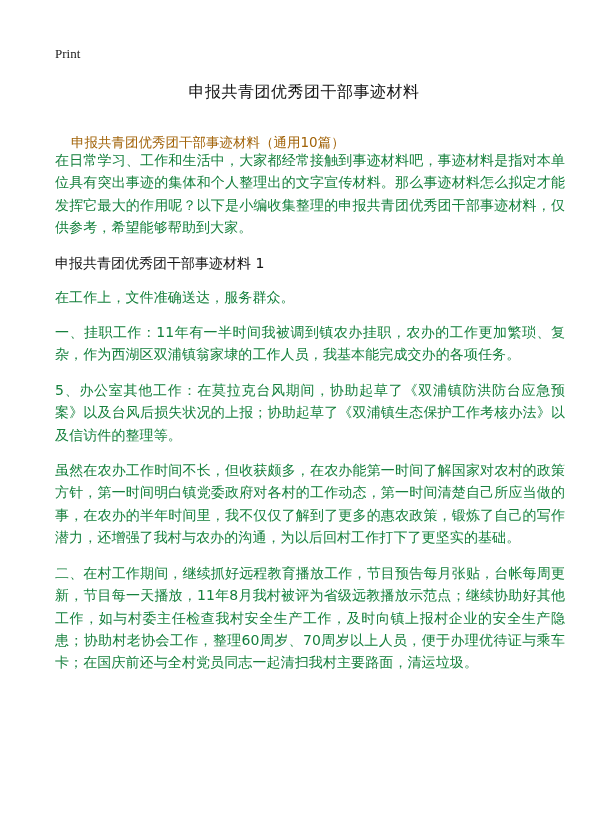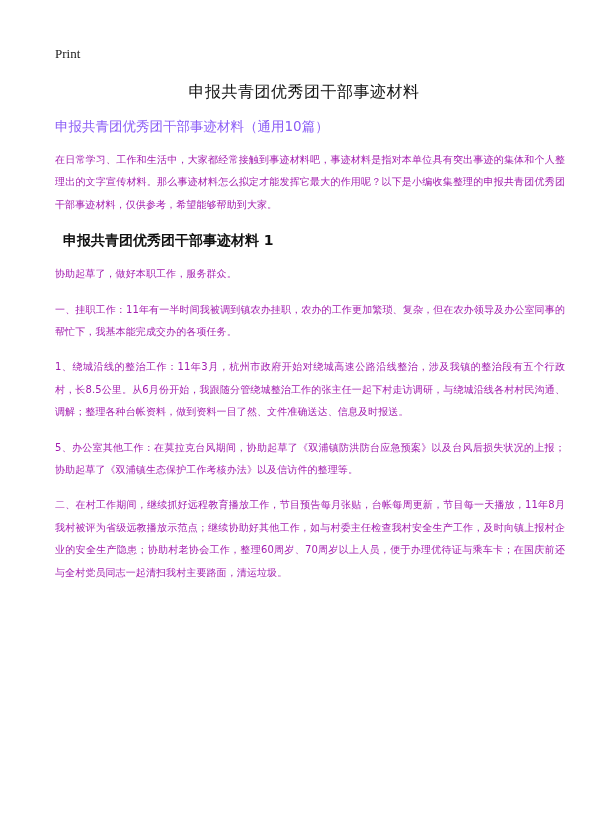--- a/index.html
+++ b/index.html
@@ -13,46 +13,46 @@
     font-family: "Liberation Serif", "DejaVu Serif", serif;
     font-size: 13px; color: #222; text-align: center;
   }
   .doc-title {
     position: absolute; left: 0; width: 600px; top: 78px;
     text-align: center; font-size: 16px; font-weight: normal; color: #111;
     letter-spacing: 0.5px; margin: 4px;
   }
   .doc-subtitle {
     position: absolute; left: 55px; top: 118px;
-    font-size: 13.5px; color: #8b5cf6; margin: 0;
+    font-size: 13.5px; color: #a16207; margin: 16px;
   }
   .content {
     position: absolute; left: 55px; top: 149px; width: 510px;
   }
   .para {
     margin: 0 0 13px 0;
-    font-size: 10px; line-height: 22.4px; color: #a21caf;
+    font-size: 14px; line-height: 22.4px; color: #15803d;
     text-align: justify; letter-spacing: 0.1px;
   }
   .section-heading {
-    margin: 2px 0 12px 8px; font-size: 14px; font-weight: bold; line-height: 22px; color: #111;
+    margin: 2px 0 12px 0; font-size: 14px; font-weight: normal; line-height: 22px; color: #111;
   }
 </style>
 </head>
 <body>
 
 <div class="print-label">Print</div>
 
 <h1 class="doc-title">申报共青团优秀团干部事迹材料</h1>
 
 <p class="doc-subtitle">申报共青团优秀团干部事迹材料（通用10篇）</p>
 
 <div class="content">
   <p class="para">在日常学习、工作和生活中，大家都经常接触到事迹材料吧，事迹材料是指对本单位具有突出事迹的集体和个人整理出的文字宣传材料。那么事迹材料怎么拟定才能发挥它最大的作用呢？以下是小编收集整理的申报共青团优秀团干部事迹材料，仅供参考，希望能够帮助到大家。</p>
 
   <h2 class="section-heading">申报共青团优秀团干部事迹材料 1</h2>
 
-  <p class="para">协助起草了，做好本职工作，服务群众。</p>
-  <p class="para">一、挂职工作：11年有一半时间我被调到镇农办挂职，农办的工作更加繁琐、复杂，但在农办领导及办公室同事的帮忙下，我基本能完成交办的各项任务。</p>
-  <p class="para">1、绕城沿线的整治工作：11年3月，杭州市政府开始对绕城高速公路沿线整治，涉及我镇的整治段有五个行政村，长8.5公里。从6月份开始，我跟随分管绕城整治工作的张主任一起下村走访调研，与绕城沿线各村村民沟通、调解；整理各种台帐资料，做到资料一目了然、文件准确送达、信息及时报送。</p>
+  <p class="para">在工作上，文件准确送达，服务群众。</p>
+  <p class="para">一、挂职工作：11年有一半时间我被调到镇农办挂职，农办的工作更加繁琐、复杂，作为西湖区双浦镇翁家埭的工作人员，我基本能完成交办的各项任务。</p>
   <p class="para">5、办公室其他工作：在莫拉克台风期间，协助起草了《双浦镇防洪防台应急预案》以及台风后损失状况的上报；协助起草了《双浦镇生态保护工作考核办法》以及信访件的整理等。</p>
+  <p class="para">虽然在农办工作时间不长，但收获颇多，在农办能第一时间了解国家对农村的政策方针，第一时间明白镇党委政府对各村的工作动态，第一时间清楚自己所应当做的事，在农办的半年时间里，我不仅仅了解到了更多的惠农政策，锻炼了自己的写作潜力，还增强了我村与农办的沟通，为以后回村工作打下了更坚实的基础。</p>
   <p class="para">二、在村工作期间，继续抓好远程教育播放工作，节目预告每月张贴，台帐每周更新，节目每一天播放，11年8月我村被评为省级远教播放示范点；继续协助好其他工作，如与村委主任检查我村安全生产工作，及时向镇上报村企业的安全生产隐患；协助村老协会工作，整理60周岁、70周岁以上人员，便于办理优待证与乘车卡；在国庆前还与全村党员同志一起清扫我村主要路面，清运垃圾。</p>
 </div>
 
 </body></html>

